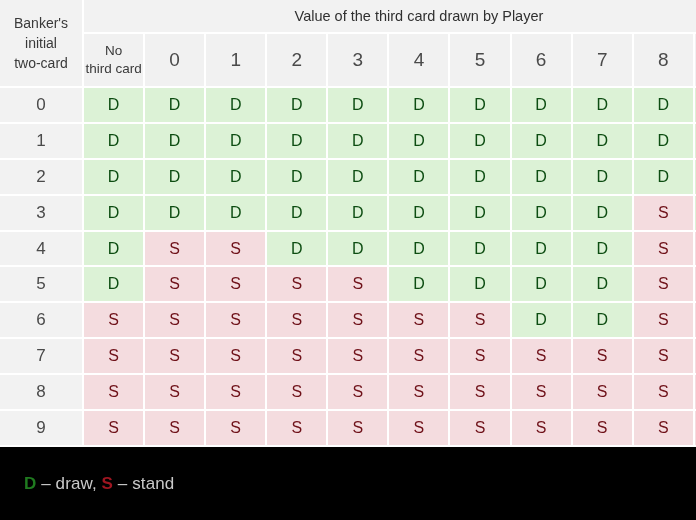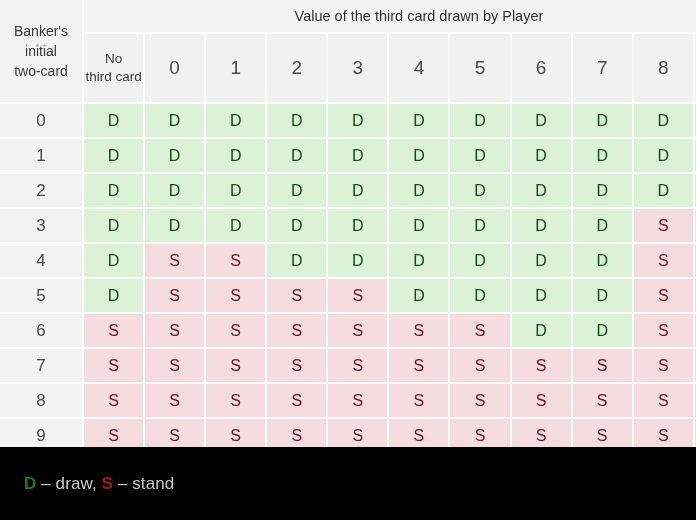--- a/index.html
+++ b/index.html
@@ -67,21 +67,21 @@
     font-weight: normal;
     height: 34px;
     padding-bottom: 2px;
   }
 
   th.col-head {
     background: #f1f1f1;
     color: #4a4a4a;
     font-size: 19px;
     font-weight: normal;
-    height: 70px;
+    height: 54px;
   }
 
   th.col-head.two-line {
     font-size: 13.5px;
     line-height: 1.35;
     color: #3a3a3a;
   }
 
   td.row-head {
     background: #f2f2f2;

